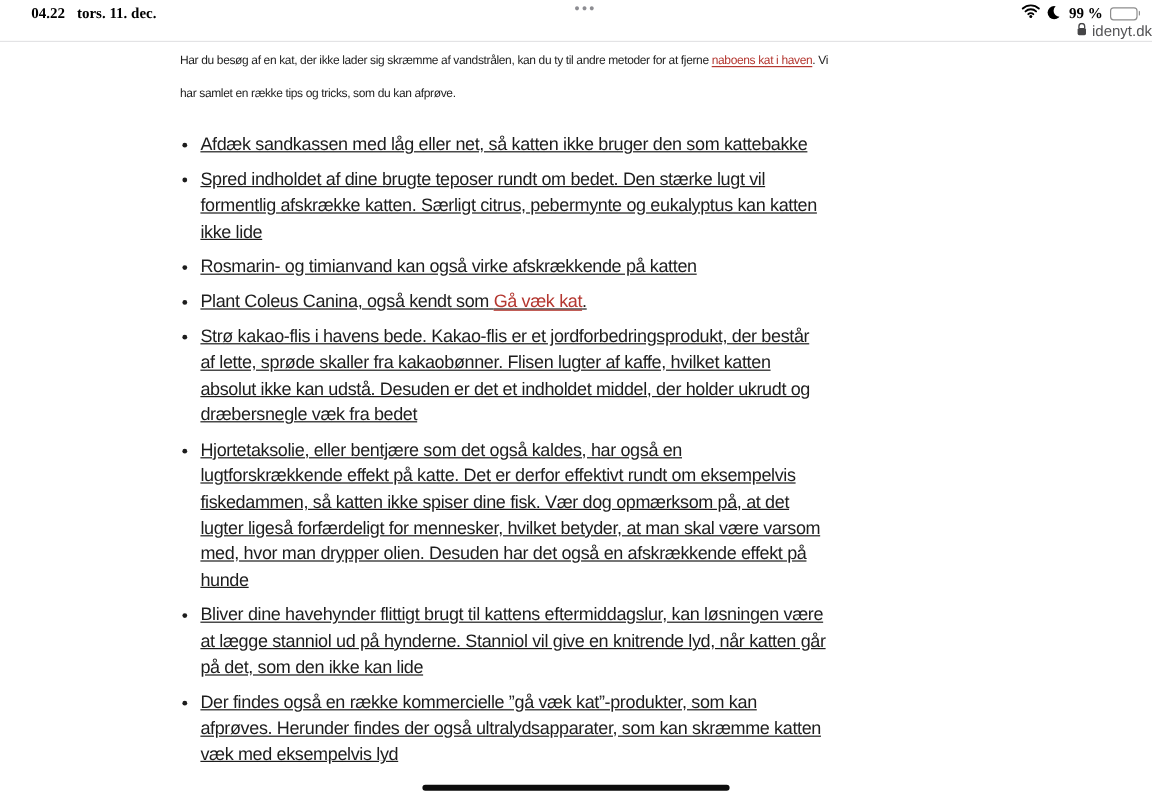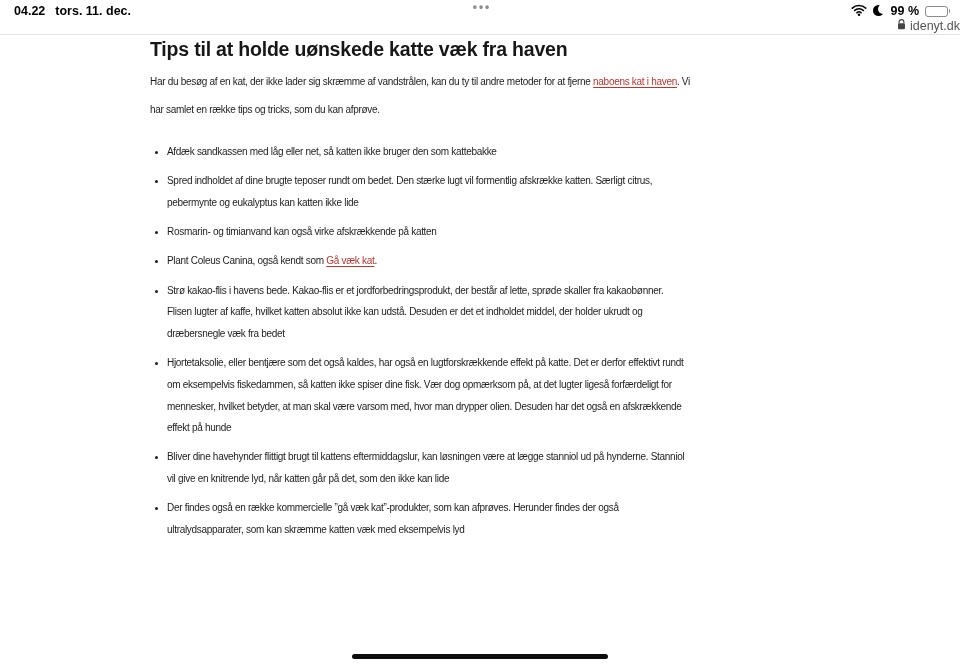--- a/index.html
+++ b/index.html
@@ -8,23 +8,23 @@
     --chrome-text:#545456;
     --separator:#e3e3e5;
     --status-text:#000000;
   }
   *{box-sizing:border-box;margin:0;padding:0}
   html,body{width:960px;height:667px;overflow:hidden;background:#fff;
     font-family:"Liberation Sans",sans-serif;}
   .screen{position:relative;width:960px;height:667px;background:#fff}
 
   
-  .status-bar{position:absolute;top:0;left:4px;right:0;height:20px;
+  .status-bar{position:absolute;top:0;left:16px;right:0;height:20px;
     display:flex;align-items:center;justify-content:space-between;
-    padding:2px 10px 0;font-size:12.5px;font-weight:700;color:var(--status-text);}
+    padding:2px 10px 0;font-size:12.5px;font-weight:700;color:var(--status-text);font-family:Liberation Serif, serif;}
   .status-left{display:flex;align-items:center;gap:10px;}
   .grabber{position:absolute;left:50%;top:1px;transform:translateX(-50%);
     color:#8d8d92;font-size:12px;letter-spacing:2px;font-weight:700;line-height:1;}
   .status-right{display:flex;align-items:center;gap:6px;}
   .wifi{display:inline-block;color:#000;}
   .moon{position:relative;width:12px;height:12px;display:inline-block;}
   .moon .m1{position:absolute;left:0;top:0;width:11px;height:11px;background:#000;border-radius:50%;}
   .moon .m2{position:absolute;left:5px;top:-1px;width:10px;height:10px;background:#fff;border-radius:50%;}
   .battery{display:flex;align-items:center;}
   .bat-body{width:23px;height:11px;border:1px solid rgba(0,0,0,.45);border-radius:3px;padding:1px;}
@@ -38,21 +38,21 @@
   .lock{display:inline-block;color:#454547;margin-top:1px;}
   .chrome-sep{position:absolute;top:34px;left:0;right:0;height:1px;background:var(--separator);}
 
   
   .article{position:absolute;left:150px;top:37px;width:540px;color:var(--text);}
   .article h1{font-size:19.5px;line-height:24px;font-weight:700;letter-spacing:-0.2px;
     color:#171717;margin:0 0 7px;}
   .article p{font-size:10px;line-height:28px;letter-spacing:-0.3px;}
   .article a{color:var(--link);text-decoration:underline;text-underline-offset:2px;cursor:pointer;}
   .tips-list{margin:17px 0 0;padding-left:17px;list-style:disc;}
-  .tips-list li{font-size:10px;line-height:21.7px;letter-spacing:-0.3px;margin-bottom:7.5px;}
+  .tips-list li{font-size:15px;line-height:21.7px;letter-spacing:-0.3px;margin-bottom:7.5px;text-decoration:underline;}
   .tips-list li::marker{color:var(--text);font-size:0.85em;}
 
   
   .home-indicator{position:absolute;left:352px;top:654px;width:256px;height:5px;
     background:#0d0d0d;border-radius:3px;}
 </style>
 </head>
 <body>
 
 <div class="screen">
@@ -89,21 +89,20 @@
       <svg width="9" height="11" viewBox="0 0 9 11">
         <path d="M2.1 4.4V3a2.4 2.4 0 0 1 4.8 0v1.4" fill="none" stroke="currentColor" stroke-width="1.1"></path>
         <rect x="1" y="4.3" width="7" height="6" rx="1.3" fill="currentColor"></rect>
       </svg>
     </span>
     <span>idenyt.dk</span>
   </div>
   <div class="chrome-sep"></div>
 
   <div class="article">
-    <h1>Tips til at holde uønskede katte væk fra haven</h1>
     <p><span>Har du besøg af en kat, der ikke lader sig skræmme af vandstrålen, kan du ty til andre metoder for at fjerne </span><a>naboens kat i haven</a><span>. Vi har samlet en række tips og tricks, som du kan afprøve.</span></p>
     <ul class="tips-list">
         <li>Afdæk sandkassen med låg eller net, så katten ikke bruger den som kattebakke</li>
         <li>Spred indholdet af dine brugte teposer rundt om bedet. Den stærke lugt vil formentlig afskrække katten. Særligt citrus, pebermynte og eukalyptus kan katten ikke lide</li>
         <li>Rosmarin- og timianvand kan også virke afskrækkende på katten</li>
         <li>Plant Coleus Canina, også kendt som <a>Gå væk kat</a>.</li>
         <li>Strø kakao-flis i havens bede. Kakao-flis er et jordforbedringsprodukt, der består af lette, sprøde skaller fra kakaobønner. Flisen lugter af kaffe, hvilket katten absolut ikke kan udstå. Desuden er det et indholdet middel, der holder ukrudt og dræbersnegle væk fra bedet</li>
         <li>Hjortetaksolie, eller bentjære som det også kaldes, har også en lugtforskrækkende effekt på katte. Det er derfor effektivt rundt om eksempelvis fiskedammen, så katten ikke spiser dine fisk. Vær dog opmærksom på, at det lugter ligeså forfærdeligt for mennesker, hvilket betyder, at man skal være varsom med, hvor man drypper olien. Desuden har det også en afskrækkende effekt på hunde</li>
         <li>Bliver dine havehynder flittigt brugt til kattens eftermiddagslur, kan løsningen være at lægge stanniol ud på hynderne. Stanniol vil give en knitrende lyd, når katten går på det, som den ikke kan lide</li>
         <li>Der findes også en række kommercielle ”gå væk kat”-produkter, som kan afprøves. Herunder findes der også ultralydsapparater, som kan skræmme katten væk med eksempelvis lyd</li>

